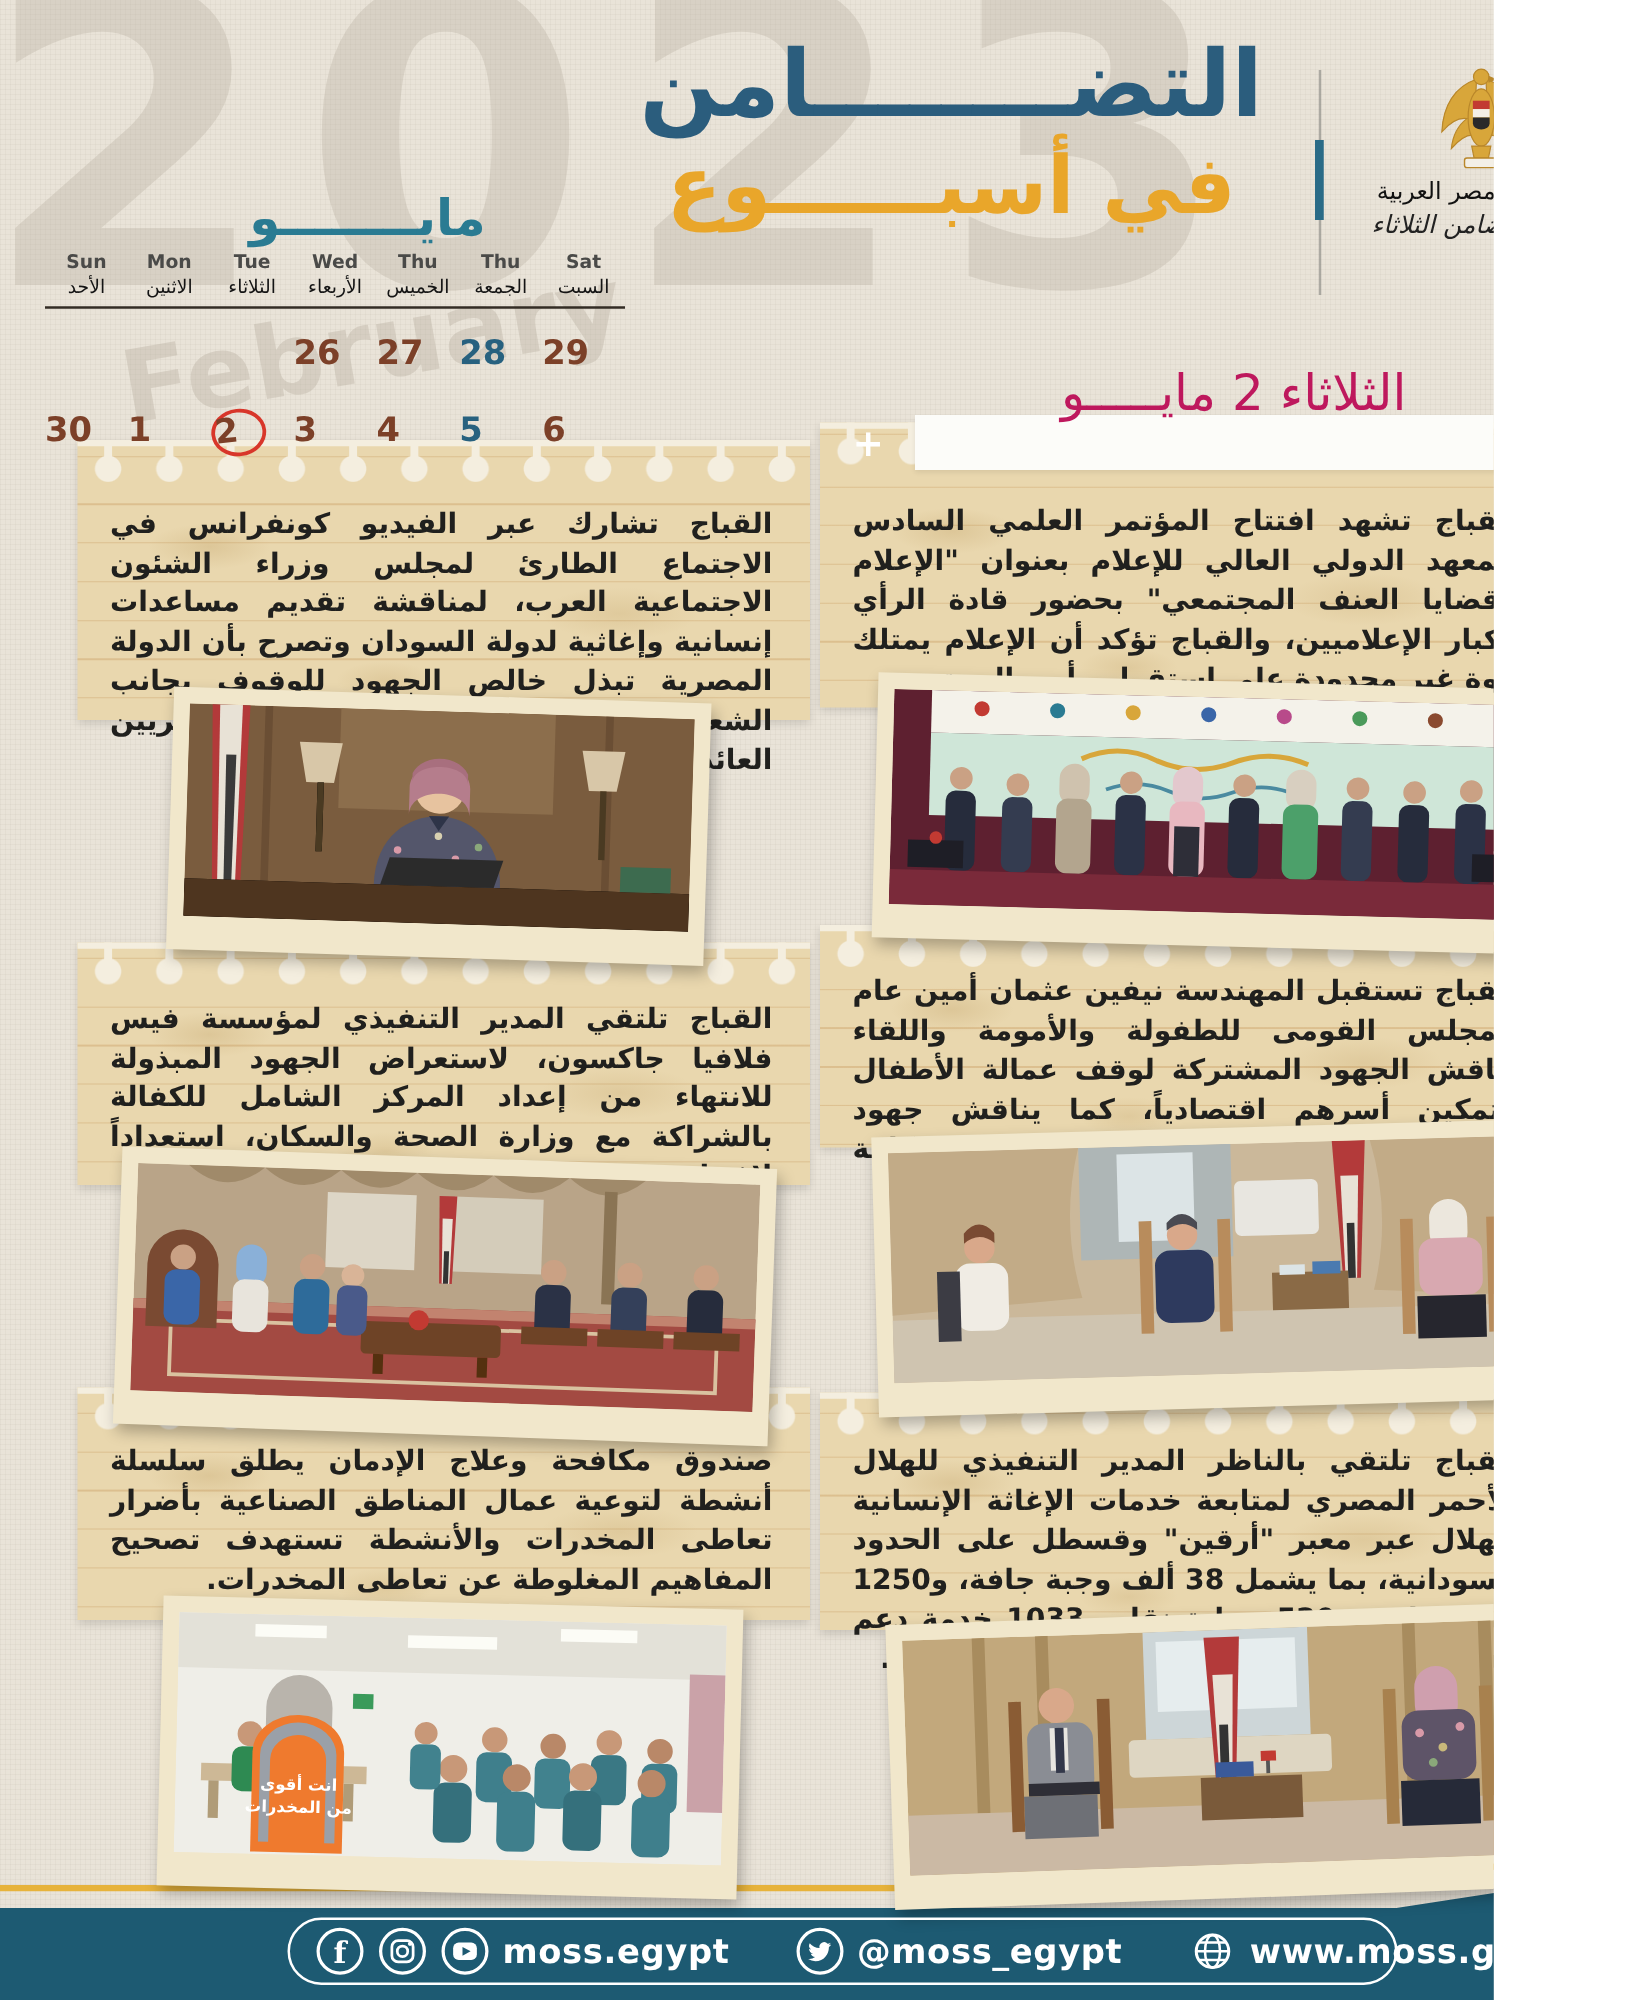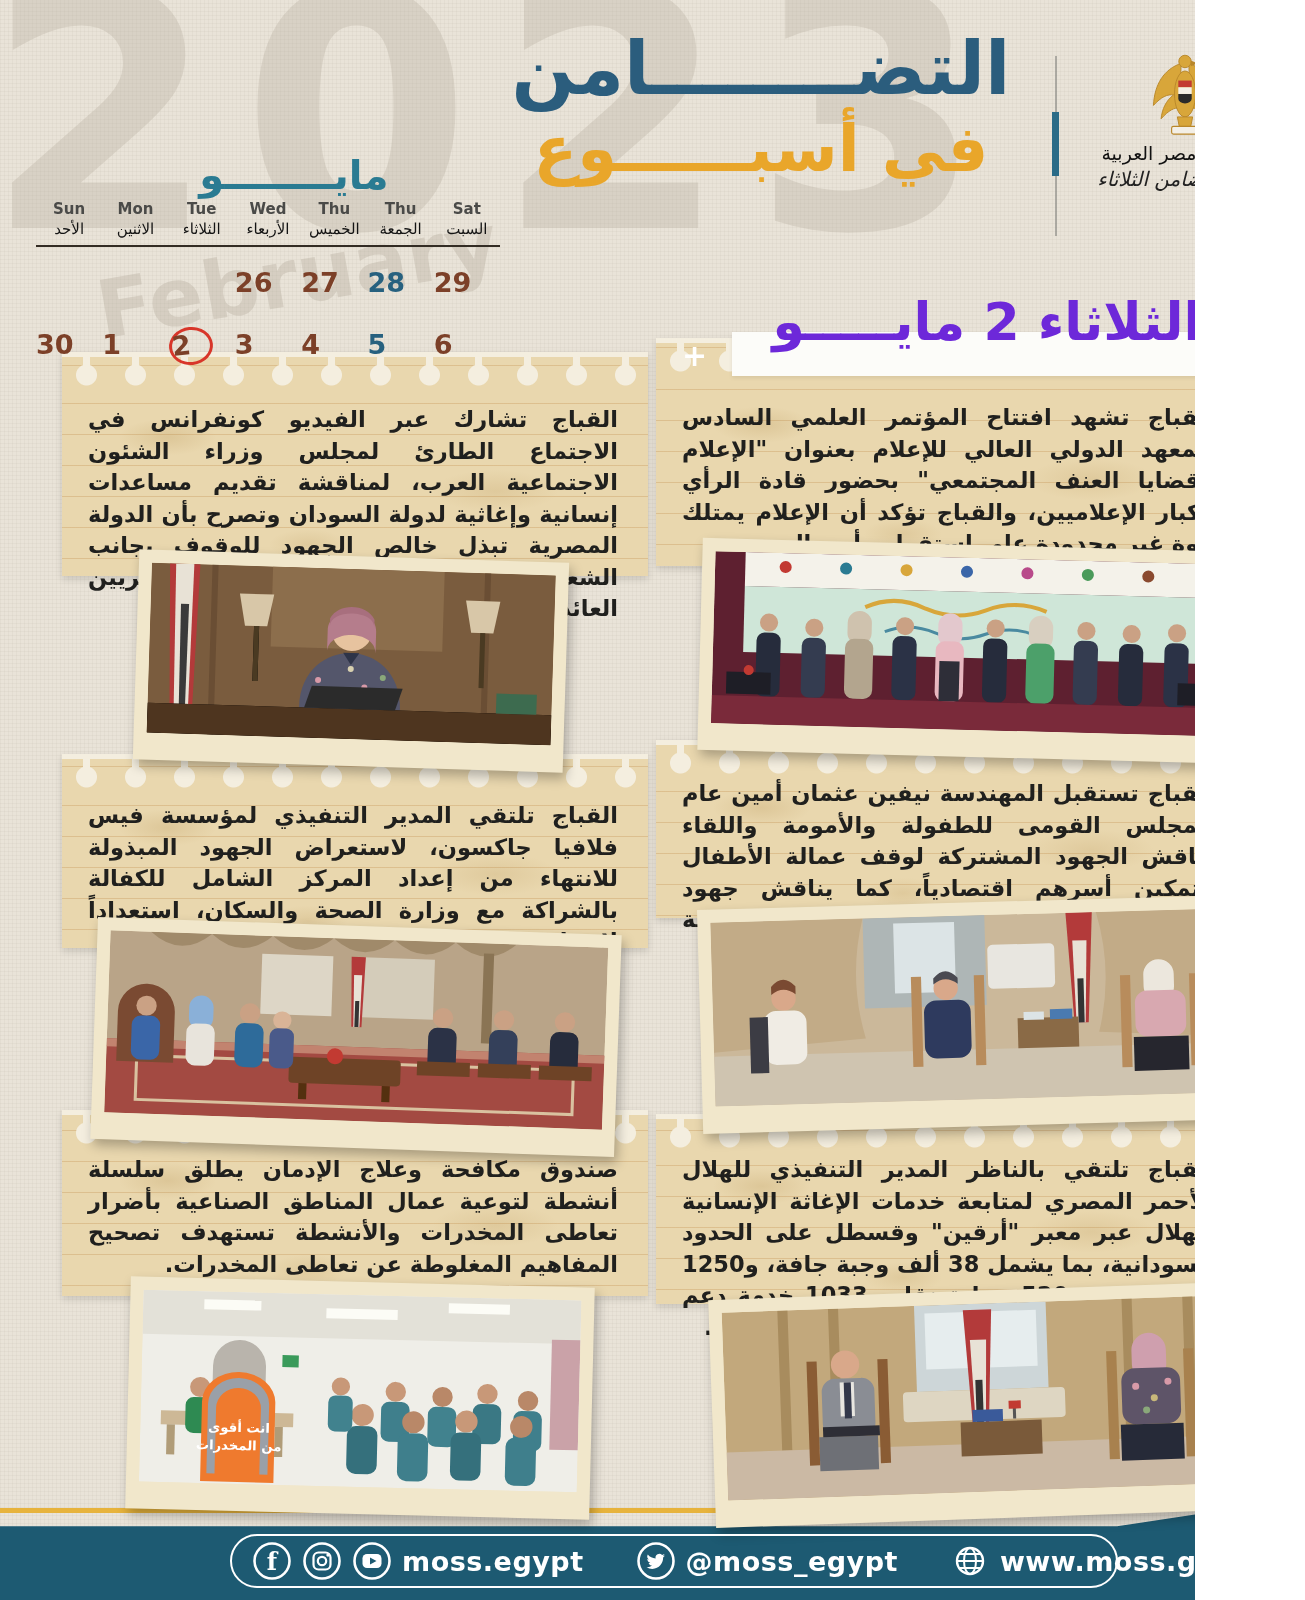--- a/index.html
+++ b/index.html
@@ -44,21 +44,21 @@
      border-radius:50%;transform:rotate(-6deg);}
 
   
   .edge-bar{position:absolute;left:1292px;top:298px;width:13px;height:134px;background:#1d5a72;z-index:1;}
   .edge-line{position:absolute;left:1297px;top:432px;width:2px;height:488px;background:#98917f;opacity:.8;z-index:1;}
 
   
   .day-header{position:absolute;left:728px;top:292px;width:518px;z-index:3;text-align:center;}
   .day-header .strip{position:absolute;left:4px;top:40px;width:510px;height:44px;background:#fcfcf9;
      box-shadow:0 2px 4px rgba(0,0,0,.08);}
-  .day-header .txt{position:relative;z-index:1;font-size:52px;font-weight:bold;color:#6d28d9;direction:rtl;}
+  .day-header .txt{position:relative;z-index:1;font-size:40px;font-weight:normal;color:#be185d;direction:rtl;}
   .plus-decor{position:absolute;left:682px;top:338px;z-index:3;color:#fff;font-size:30px;font-weight:bold;}
 
   
   .note{position:absolute;background:#e9d7ae;z-index:1;box-shadow:0 3px 7px rgba(0,0,0,.14);
     background-image:
       radial-gradient(ellipse 70px 26px at 18% 38%, rgba(171,132,64,.20), transparent 70%),
       radial-gradient(ellipse 90px 30px at 74% 62%, rgba(171,132,64,.16), transparent 70%),
       radial-gradient(ellipse 56px 22px at 42% 86%, rgba(171,132,64,.16), transparent 70%),
       repeating-linear-gradient(180deg, transparent 0 30px, rgba(180,120,50,.25) 30px 31px);
     background-position:0 0,0 0,0 0,0 21px;}

